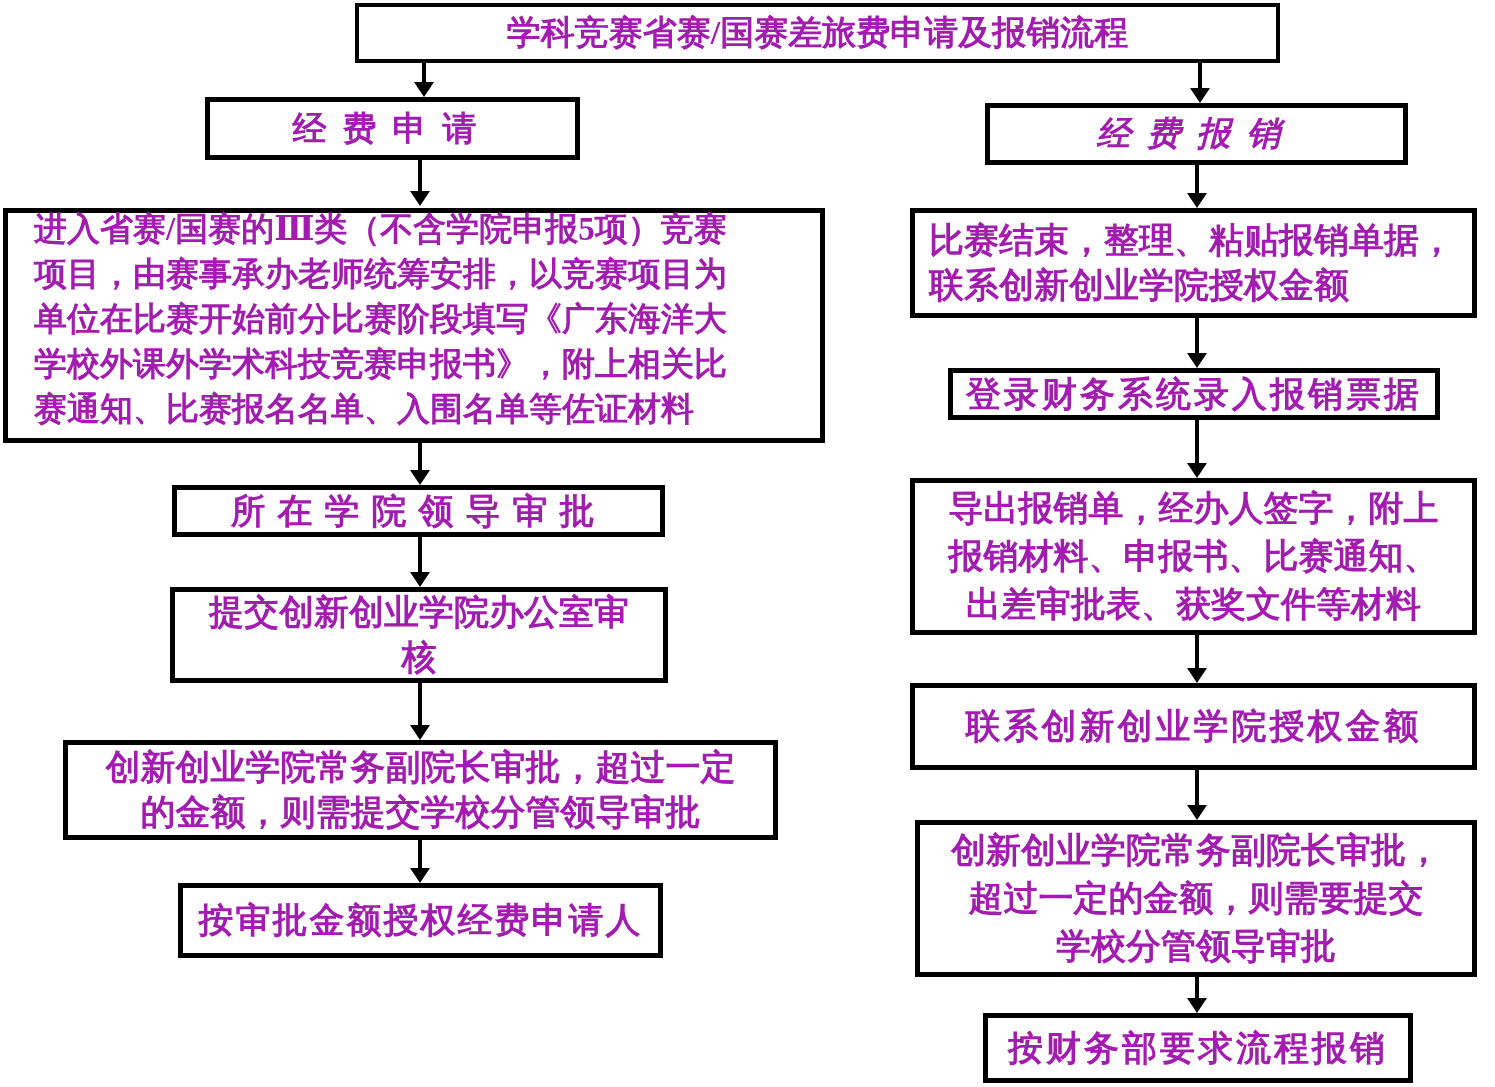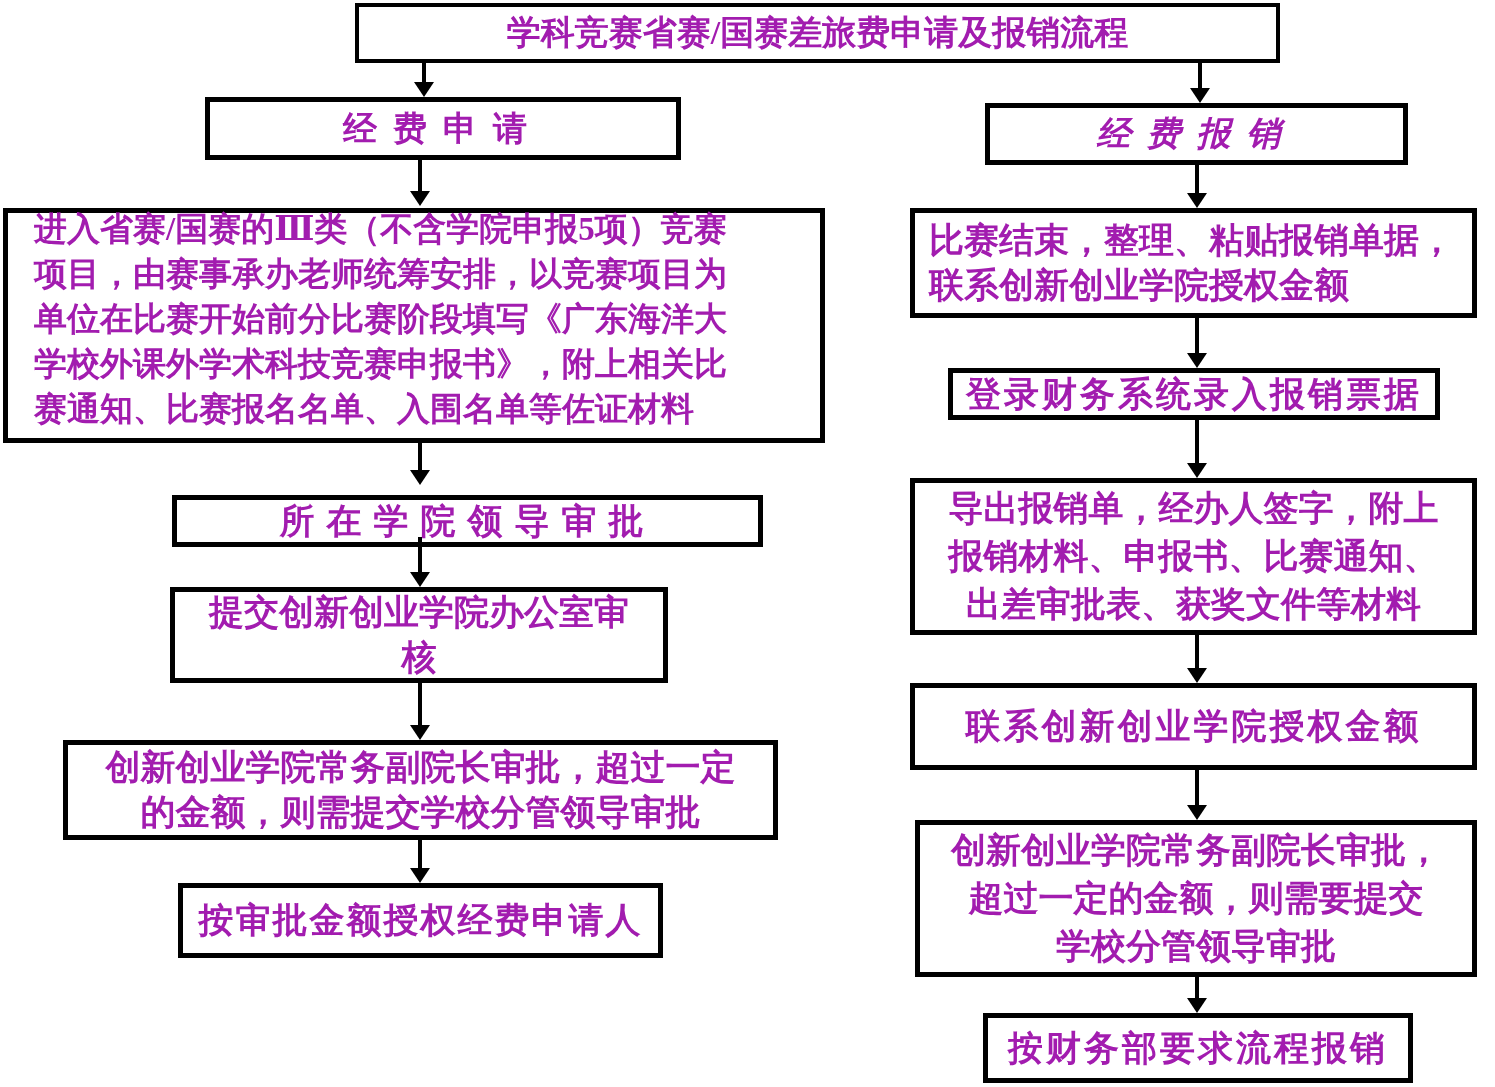--- a/index.html
+++ b/index.html
@@ -58,21 +58,21 @@
 
   <div class="box" style="left:355px;top:3px;width:925px;height:60px;border-width:4px;">
     <div class="box-text t-title">学科竞赛省赛/国赛差旅费申请及报销流程</div>
   </div>
 
   <div class="arrow" style="left:414px;top:63px;height:34px;">
       <div class="stem"></div>
       <div class="head"></div>
     </div>
 
-  <div class="box" style="left:205px;top:97px;width:476px;height:63px;">
+  <div class="box" style="left:205px;top:97px;width:375px;height:63px;">
     <div class="box-text t-header">经费申请</div>
   </div>
 
   <div class="arrow" style="left:410px;top:160px;height:46px;">
       <div class="stem"></div>
       <div class="head"></div>
     </div>
 
   <div class="box align-left" style="left:3px;top:208px;width:822px;height:235px;padding:2px 6px 14px 26px;">
     <div class="box-text t-detail">进入省赛/国赛的Ⅲ类（不含学院申报5项）竞赛
@@ -80,21 +80,21 @@
 单位在比赛开始前分比赛阶段填写《广东海洋大
 学校外课外学术科技竞赛申报书》，附上相关比
 赛通知、比赛报名名单、入围名单等佐证材料</div>
   </div>
 
   <div class="arrow" style="left:410px;top:443px;height:42px;">
       <div class="stem"></div>
       <div class="head"></div>
     </div>
 
-  <div class="box" style="left:172px;top:495px;width:591px;height:52px;">
+  <div class="box" style="left:172px;top:485px;width:493px;height:52px;">
     <div class="box-text t-wide8">所在学院领导审批</div>
   </div>
 
   <div class="arrow" style="left:410px;top:537px;height:50px;">
       <div class="stem"></div>
       <div class="head"></div>
     </div>
 
   <div class="box" style="left:170px;top:587px;width:498px;height:96px;">
     <div class="box-text t-two">提交创新创业学院办公室审

